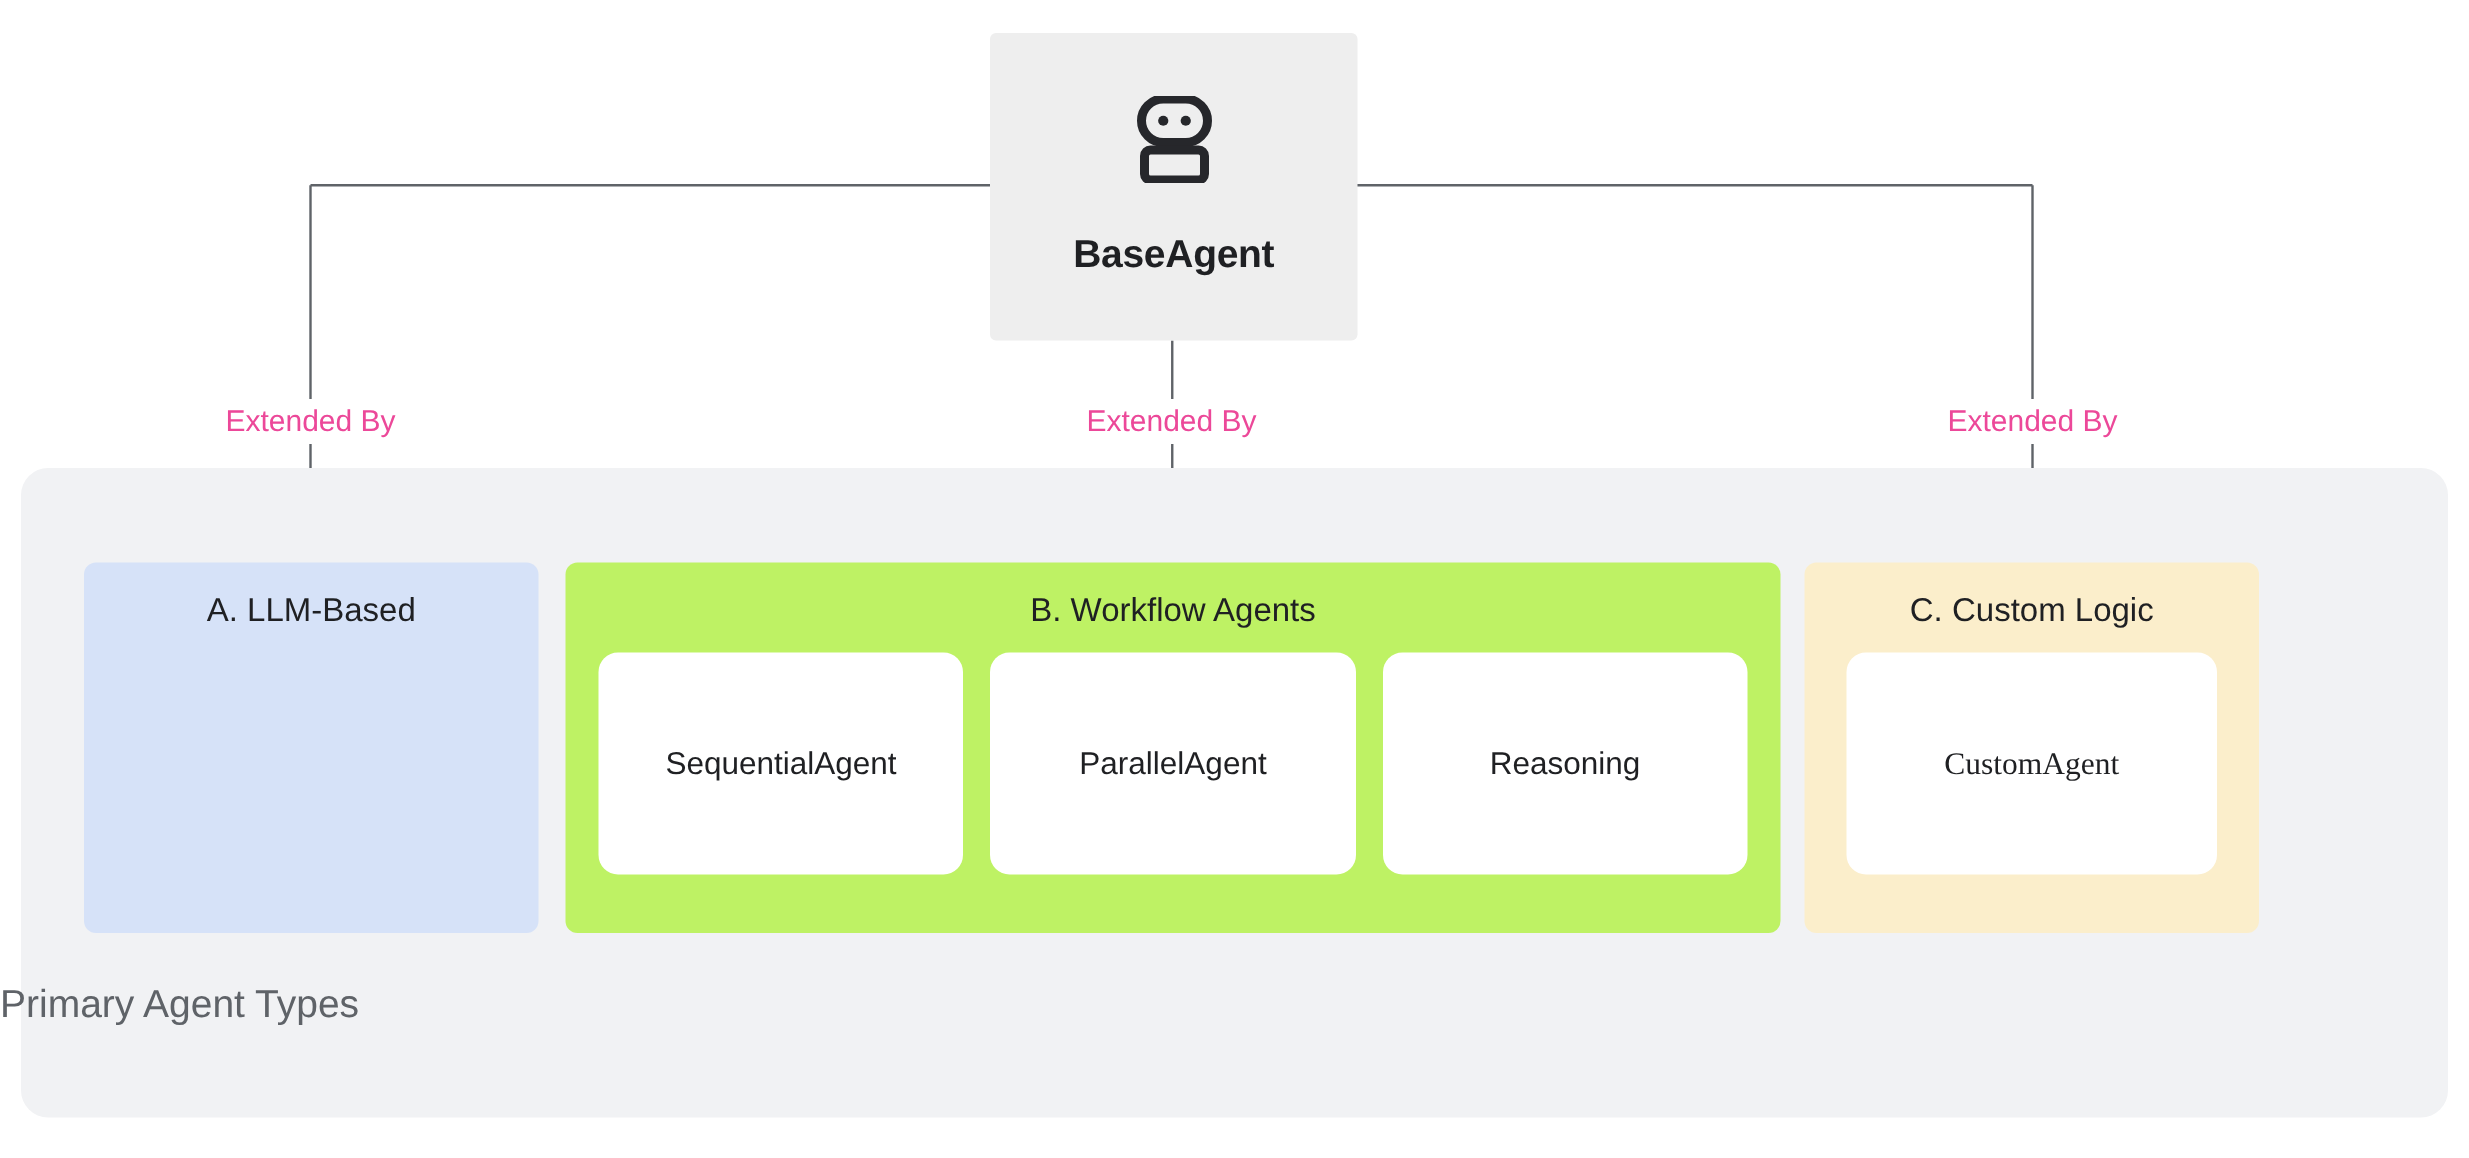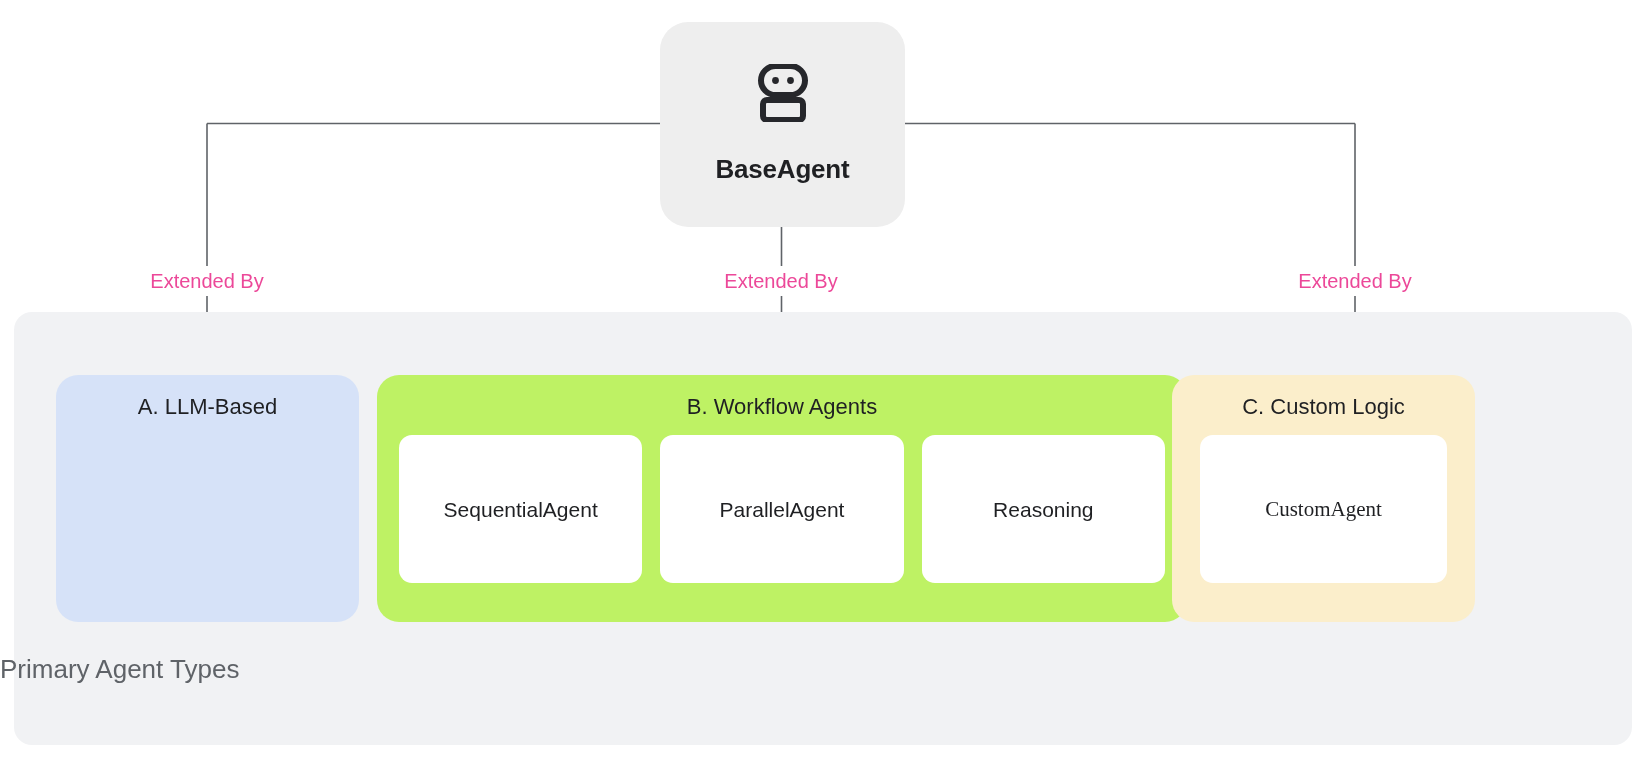--- a/index.html
+++ b/index.html
@@ -24,21 +24,21 @@
     width: 1646px; height: 772px;
     pointer-events: none;
   }
 
   
   .root-node {
     position: absolute;
     left: 660px; top: 22px;
     width: 245px; height: 205px;
     background: #eeeeee;
-    border-radius: 28px;
+    border-radius: 4px;
     display: flex;
     flex-direction: column;
     align-items: center;
     justify-content: center;
     gap: 32px;
   }
   .root-icon { width: 54px; height: 58px; display: block; }
   .root-label {
     font-size: 26px;
     font-weight: bold;
@@ -76,21 +76,21 @@
     text-align: left;
     font-size: 26px;
     color: #5f6368;
   }
 
   
   .group {
     position: absolute;
     top: 375px;
     height: 247px;
-    border-radius: 22px;
+    border-radius: 8px;
     padding-top: 17px;
   }
   .group-title {
     text-align: center;
     font-size: 22px;
     color: #1f2023;
     line-height: 30px;
   }
   .group-cards {
     display: flex;
@@ -111,21 +111,21 @@
     color: #1f2023;
     padding: 6px 10px;
   }
 
   .group-a { left: 56px; width: 303px; background: #d6e2f8; }
   .group-a .card { width: 259px; }
 
   .group-b { left: 377px; width: 810px; background: #bef264; }
   .group-b .card { width: 245px; }
 
-  .group-c { left: 1172px; width: 303px; background: #fbeecb; }
+  .group-c { left: 1203px; width: 303px; background: #fbeecb; }
   .group-c .card { width: 247px; font-family: Liberation Serif, serif; }
 </style>
 </head>
 <body>
 
 <div id="stage">
 
   <svg id="connectors" viewBox="0 0 1646 772" width="1646" height="772">
     <defs>
       <marker id="arrowhead" markerWidth="9" markerHeight="9" refX="4.5" refY="7.4" orient="auto" markerUnits="userSpaceOnUse">

